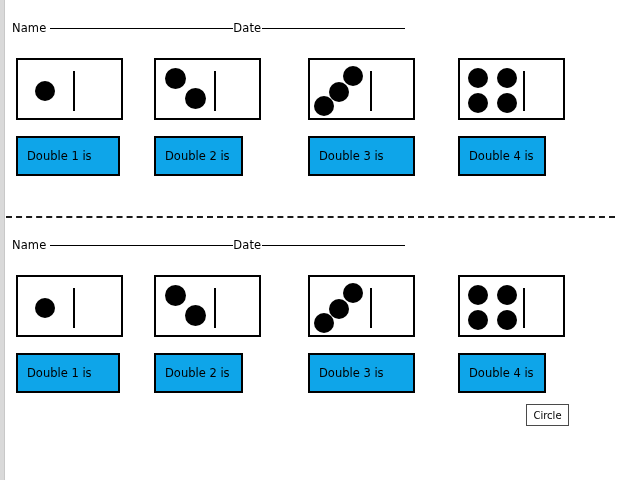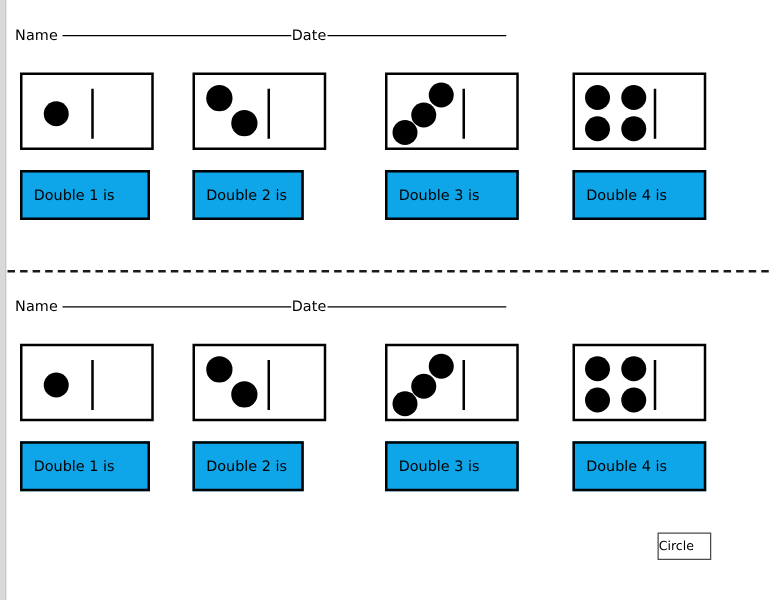--- a/index.html
+++ b/index.html
@@ -95,44 +95,45 @@
 
   
   .col0 { left: 16px;  width: 107px; }
   .col1 { left: 154px; width: 107px; }
   .col2 { left: 308px; width: 107px; }
   .col3 { left: 458px; width: 107px; }
 
   .ans0 { left: 16px;  width: 104px; }
   .ans1 { left: 154px; width: 89px; }
   .ans2 { left: 308px; width: 107px; }
-  .ans3 { left: 458px; width: 107px; }
+  .ans3 { left: 458px; width: 88px; }
 
   
   .cutline {
     position: absolute;
     left: 6px;
     top: 216px;
     width: 609px;
     height: 0;
     border-top: 2.5px dashed #1a1a1a;
   }
 
   
   .circle-button {
     position: absolute;
     left: 526px;
-    top: 426px;
+    top: 404px;
     width: 43px;
     height: 22px;
     box-sizing: border-box;
     border: 1px solid #4a4a4a;
     background: #fff;
     display: flex;
     align-items: center;
+    justify-content: center;
     font-size: 10px;
     color: #000;
     cursor: pointer;
   }
 </style>
 </head>
 <body>
 
 <div class="page-edge"></div>
 

